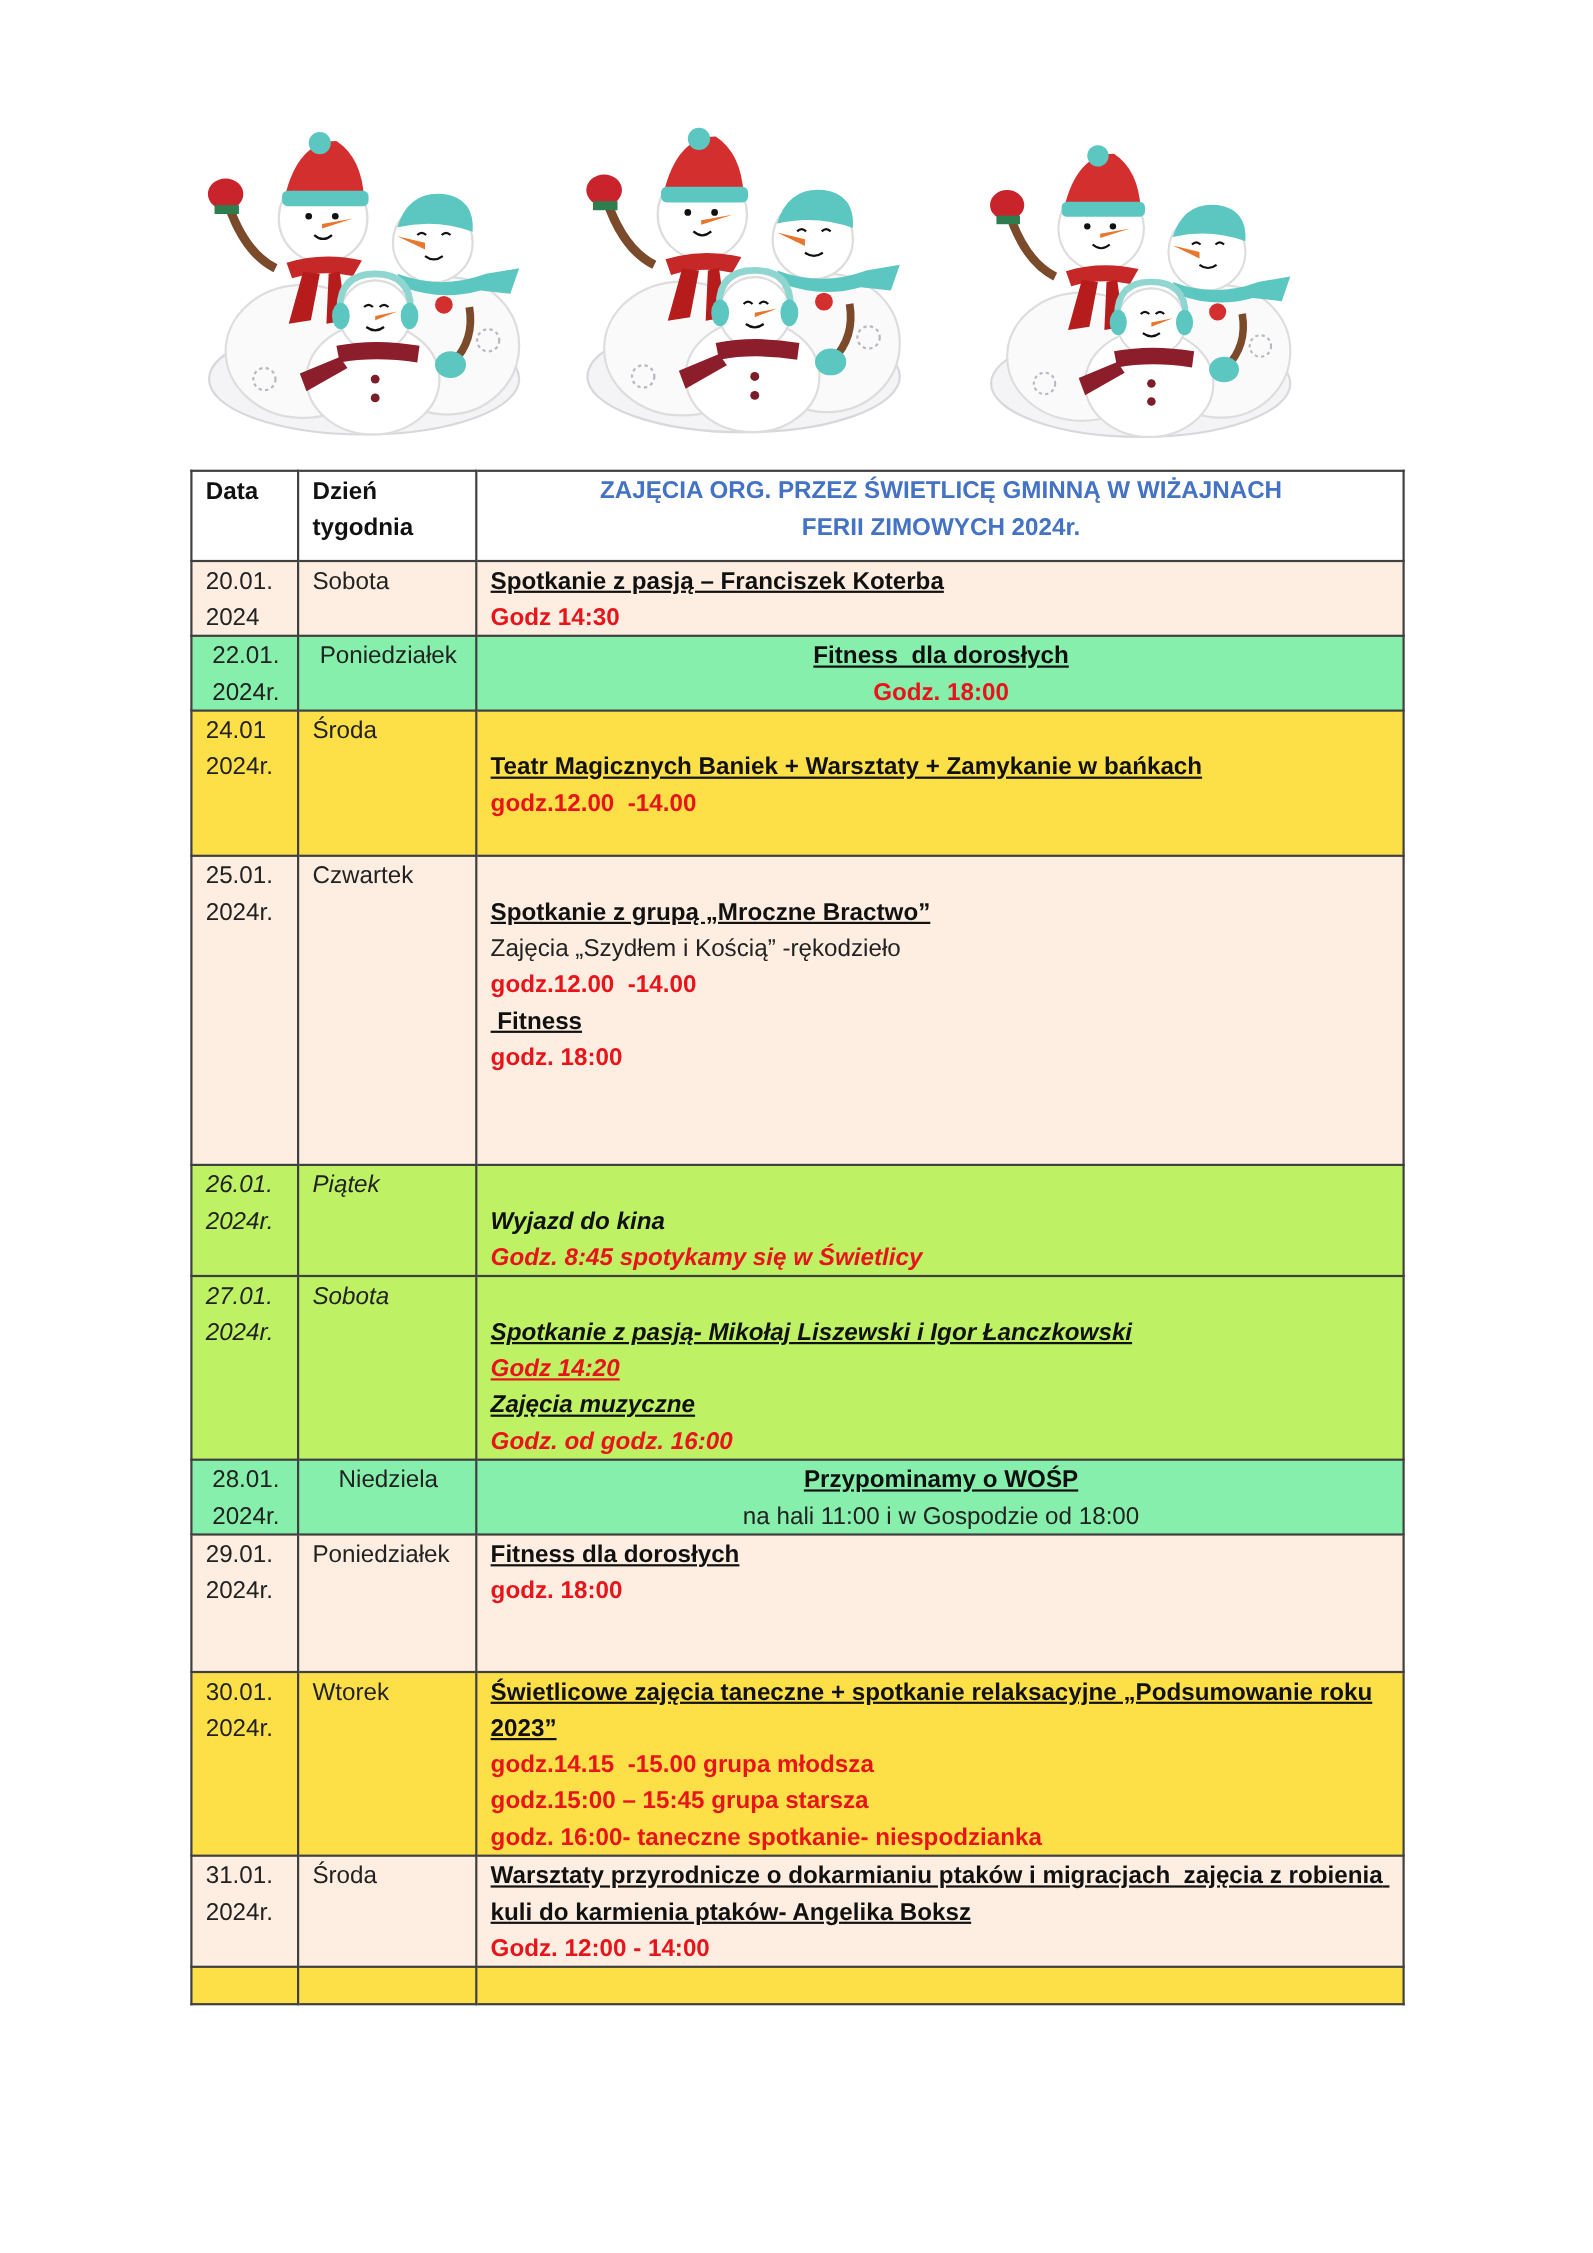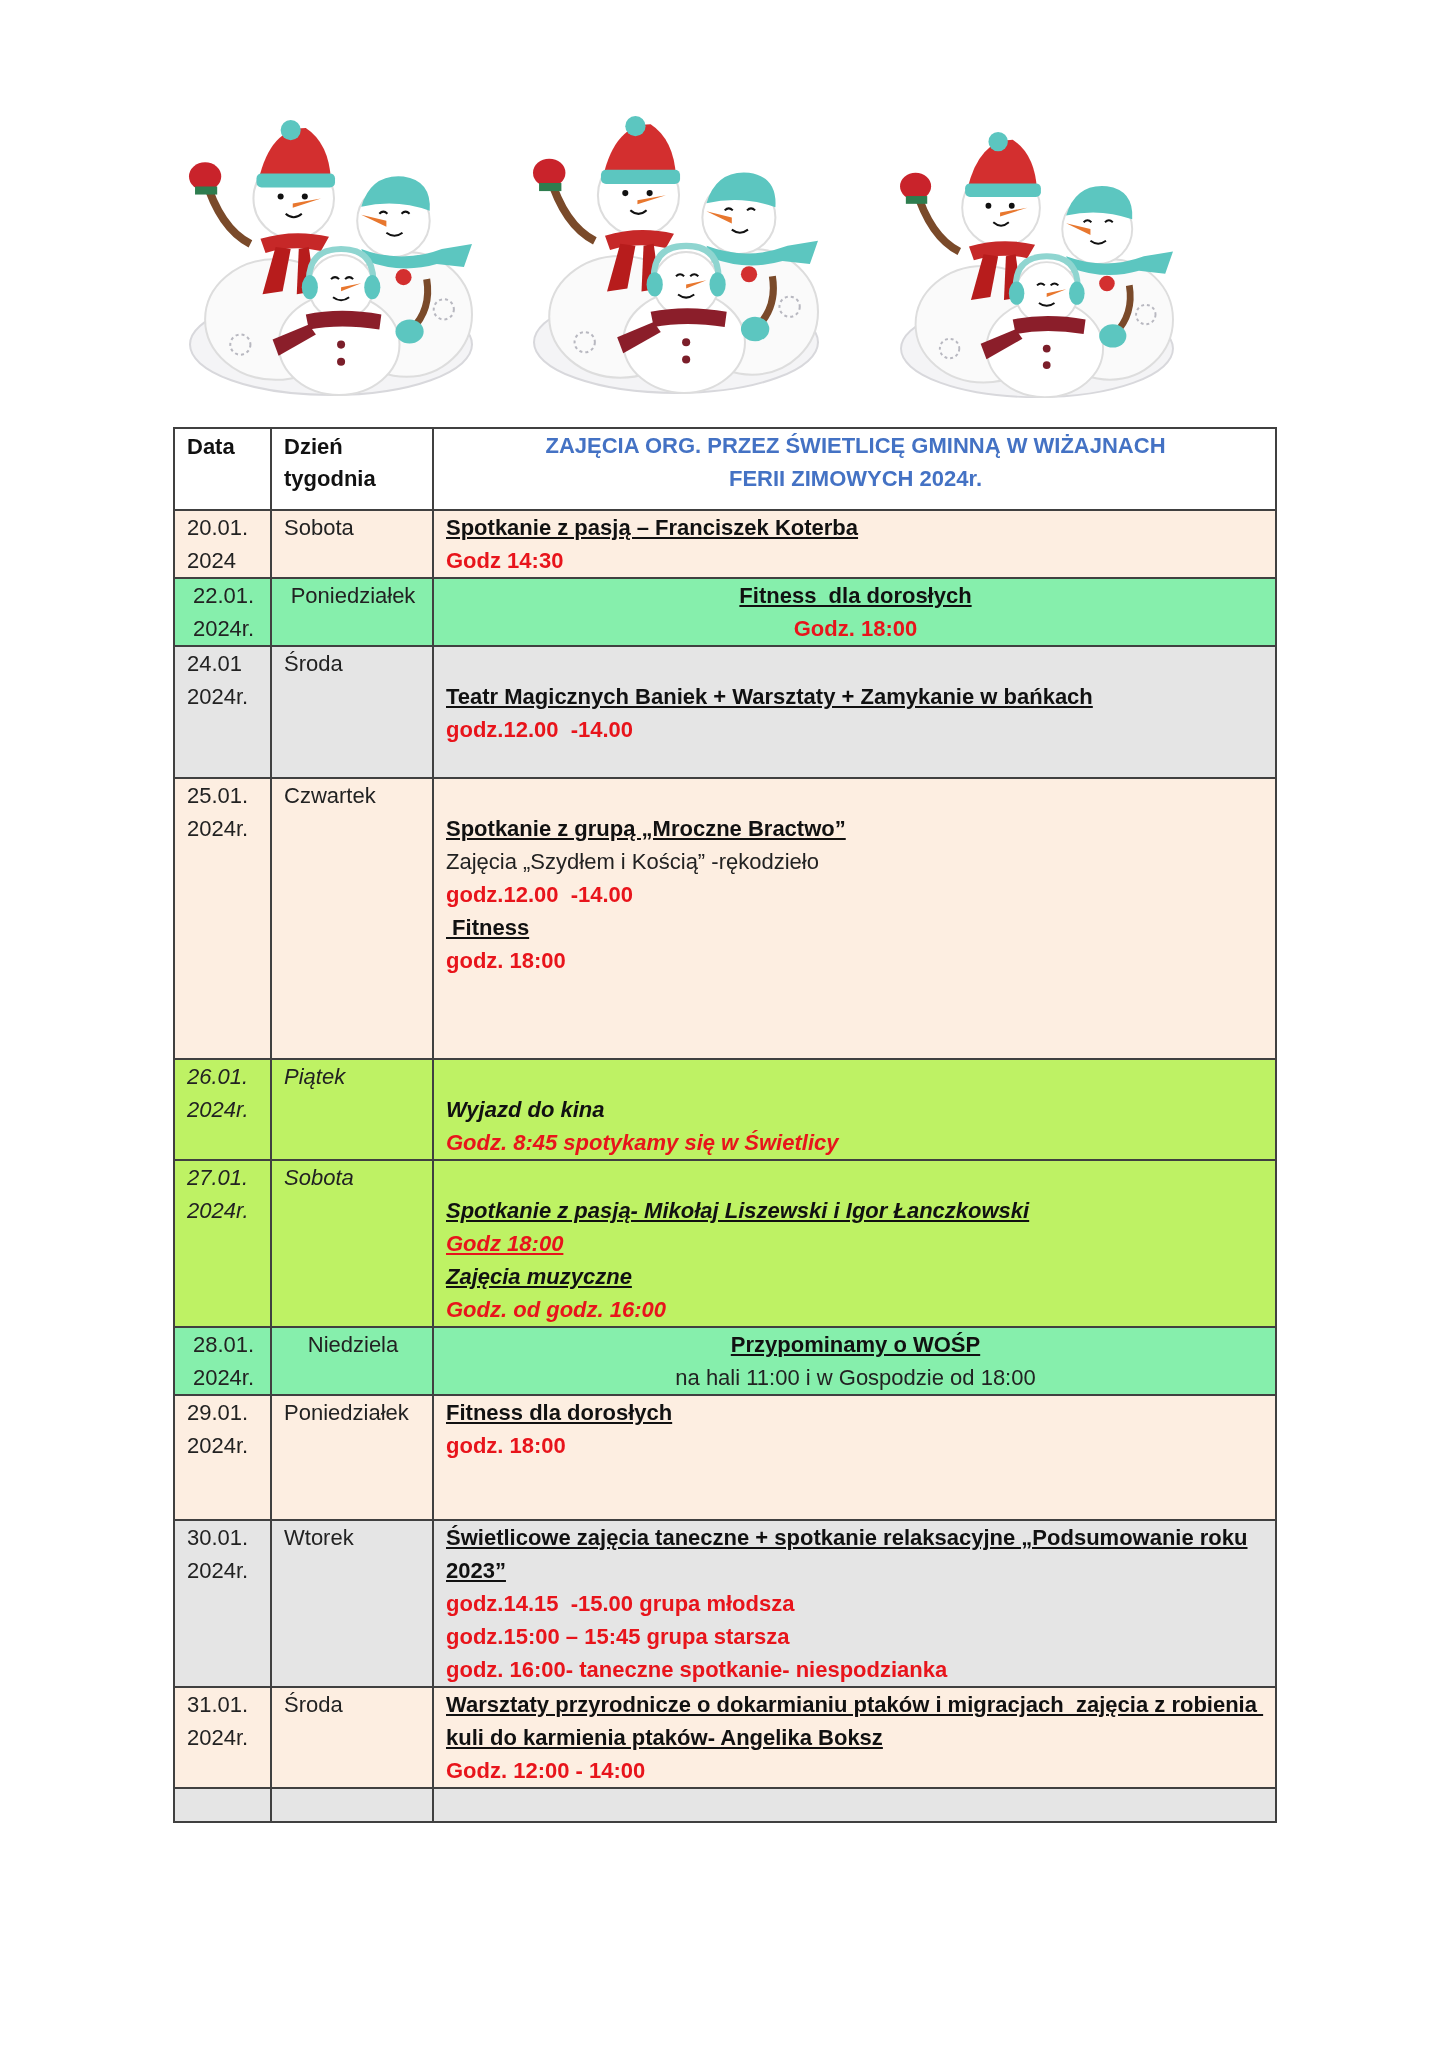--- a/index.html
+++ b/index.html
@@ -18,21 +18,21 @@
   col.c1 { width: 97px; } col.c2 { width: 162px; } col.c3 { width: 843px; }
   .hdr td { background: #fff; height: 80px; }
   .hdr .lbl { font-weight: bold; font-size: 22px; line-height: 32px; padding-top: 2px; display:block; }
   .title { color: #4472c4; font-weight: bold; font-size: 28px; line-height: 40px; text-align: center; padding-top: 1px; }
   .u { text-decoration: underline; font-weight: bold; color: #111; display: block; }
   .r { color: #e8141b; font-weight: bold; display: block; }
   .ru { color: #e8141b; font-weight: bold; text-decoration: underline; display: block; }
   .p { display: block; color: #222; }
   .blank { display: block; height: 33px; }
   .peach { background: #fdeee1; }
-  .blue { background: #e5e5e5; }
+  .blue { background: #fde047; }
   .pink { background: #bef264; font-style: italic; }
   .white { background: #86efac; text-align: center; }
 </style>
 </head>
 <body>
 
 <div class="snow" id="s1">
   <svg viewBox="0 0 300 280">
     <g class="sm">
       <ellipse cx="150" cy="225" rx="140" ry="50" fill="#f4f4f6" stroke="#d8d8dc" stroke-width="2"></ellipse>
@@ -273,21 +273,21 @@
     <td>
           <span class="p">27.01.</span>
           <span class="p">2024r.</span>
         </td>
     <td>
           <span class="p">Sobota</span>
         </td>
     <td>
       <span class="blank"></span>
       <span class="u">Spotkanie z pasją- Mikołaj Liszewski i Igor Łanczkowski</span>
-      <span class="ru" style="display:inline-block">Godz 18:00</span>
+      <span class="ru" style="display:inline-block">Godz 14:20</span>
       <span class="u">Zajęcia muzyczne</span>
       <span class="r">Godz. od godz. 16:00</span>
     </td>
   </tr>
 
   <tr class="white" style="height:65px">
     <td>
           <span class="p">28.01.</span>
           <span class="p">2024r.</span>
         </td>

